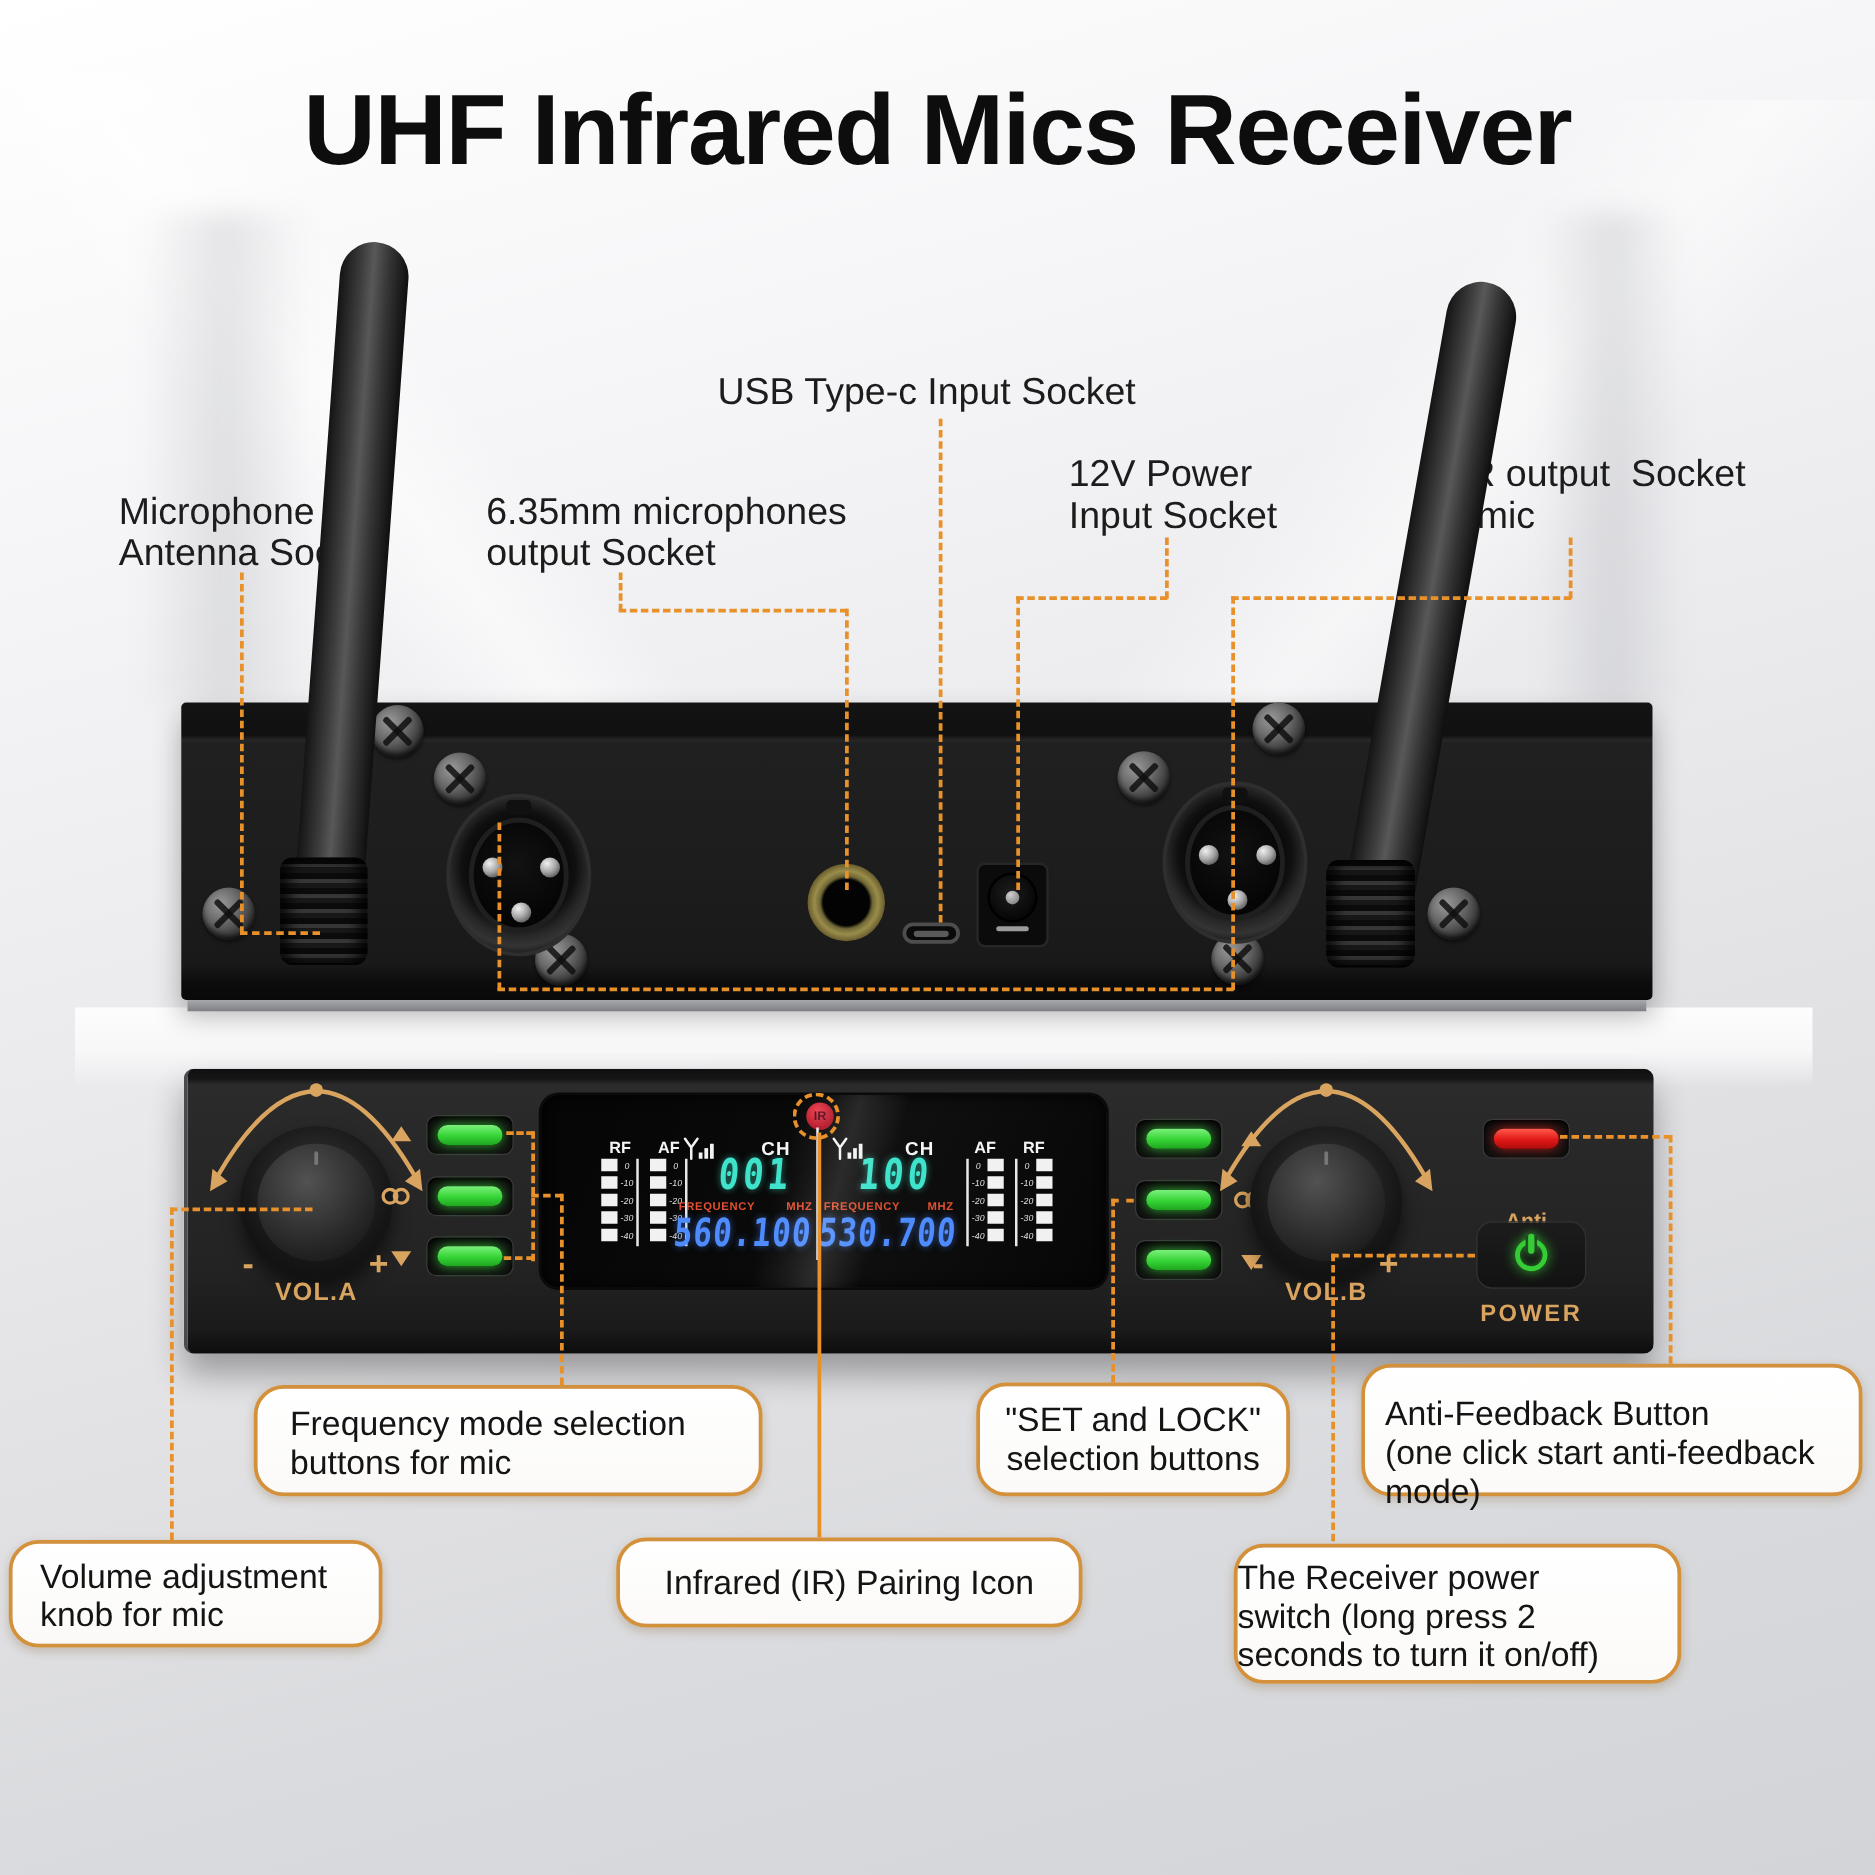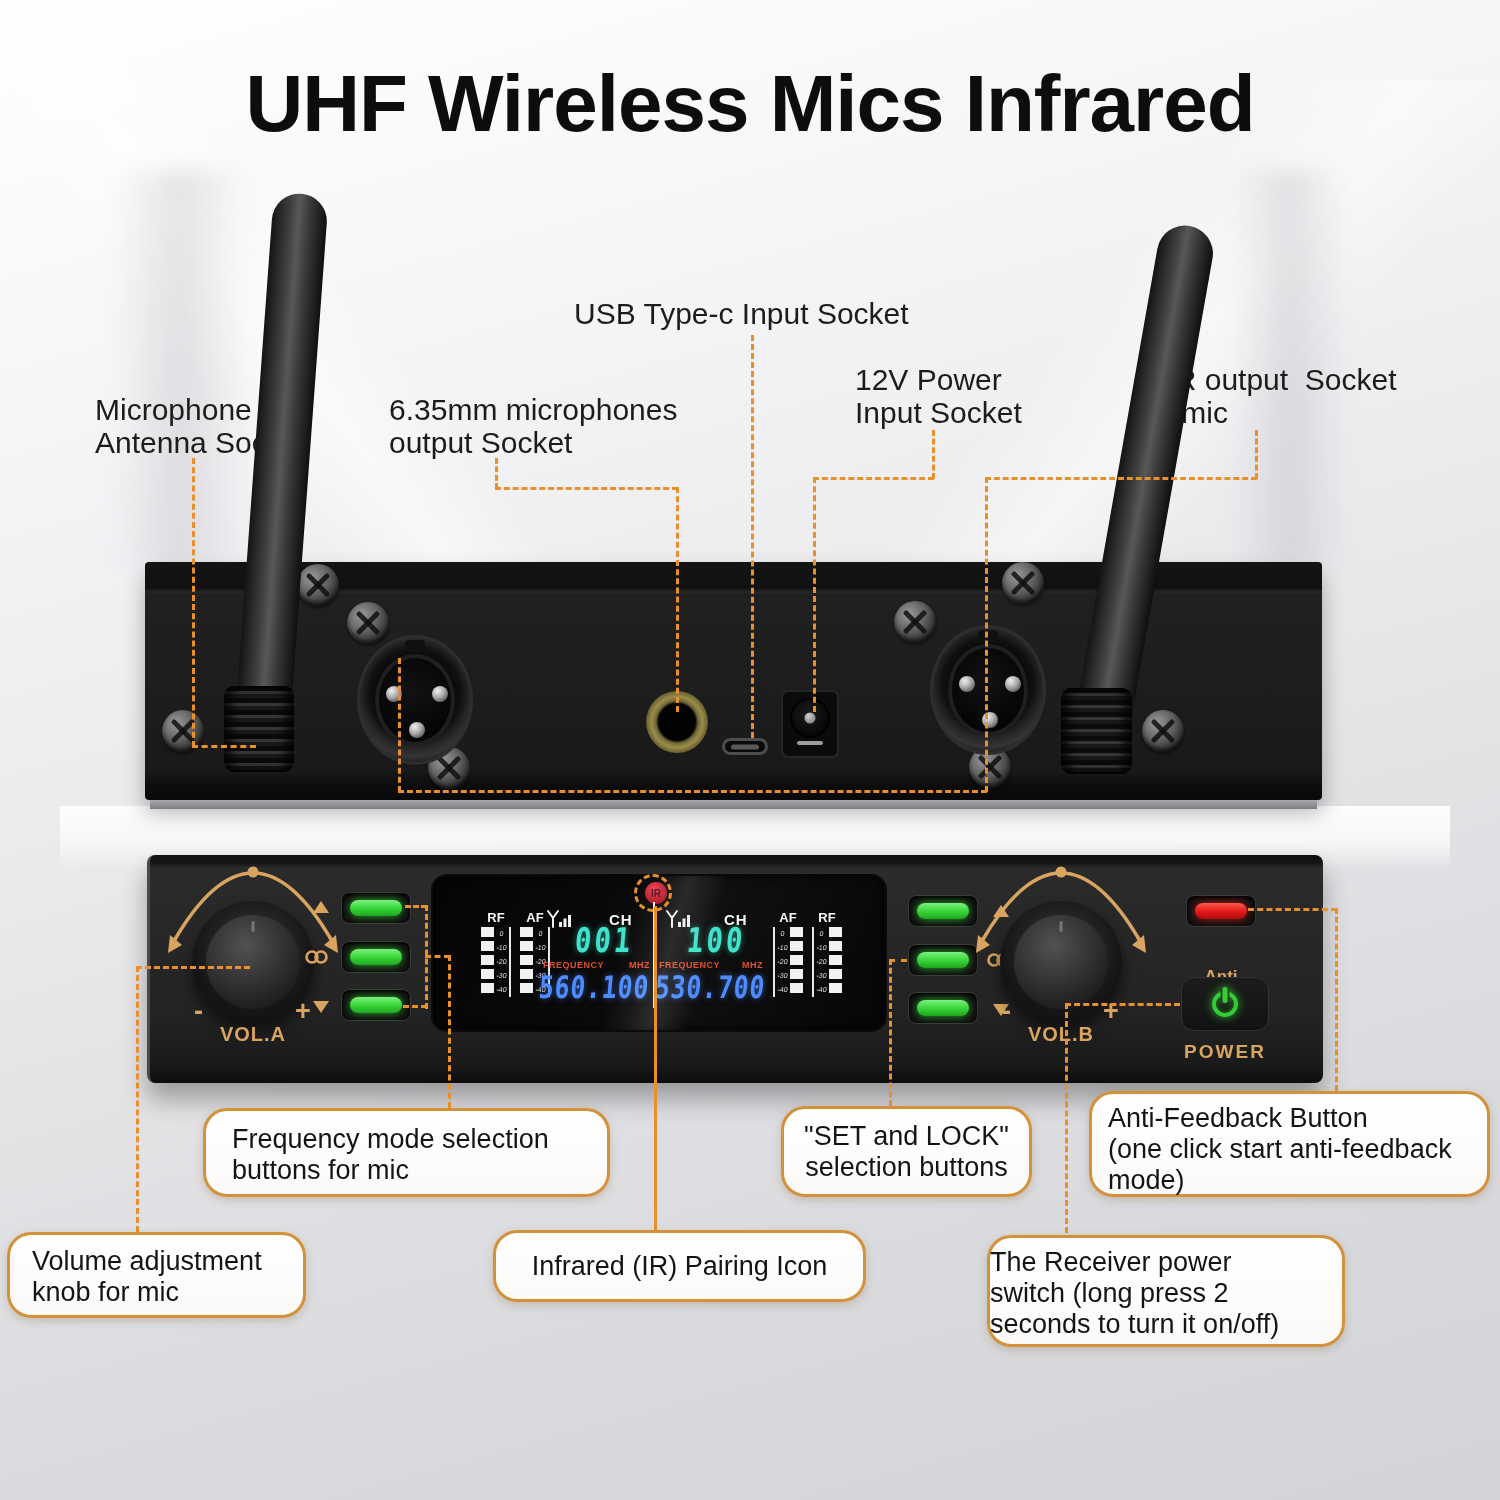--- a/index.html
+++ b/index.html
@@ -126,21 +126,21 @@
 </head>
 <body>
 
 <div id="stage">
 
   <div class="streak s1"></div>
   <div class="streak s2"></div>
   <div class="softcol" style="left:110px;top:170px;width:140px;height:395px;"></div>
   <div class="softcol" style="left:1230px;top:170px;width:120px;height:395px;"></div>
 
-  <h1 id="title">UHF Wireless Mics Infrared</h1>
+  <h1 id="title">UHF Infrared Mics Receiver</h1>
 
   <div class="toplabel" style="left:95px;top:393px;">Microphone
 Antenna Socket</div>
   <div class="toplabel" style="left:389px;top:393px;">6.35mm microphones
 output Socket</div>
   <div class="toplabel" style="left:574px;top:297px;">USB Type-c Input Socket</div>
   <div class="toplabel" style="left:855px;top:363px;">12V Power
 Input Socket</div>
   <div class="toplabel" style="left:1138px;top:363px;">XLR output  Socket
 for mic</div>
@@ -403,21 +403,21 @@
   <div class="ir-ring" style="left:634px;top:874px;"></div>
   <div class="dh" style="left:1065px;top:1003px;width:115px;"></div>
   <div class="dv" style="left:1065px;top:1003px;height:230px;"></div>
   <div class="dh" style="left:1248px;top:908px;width:89px;"></div>
   <div class="dv" style="left:1335px;top:908px;height:183px;"></div>
 
   <div class="cbox" style="left:203px;top:1108px;width:407px;height:89px;padding:13px 10px 10px 26px;">Frequency mode selection
 buttons for mic</div>
   <div class="cbox center" style="left:781px;top:1106px;width:251px;height:91px;padding:6px;">"SET and LOCK"
 selection buttons</div>
-  <div class="cbox" style="left:1089px;top:1091px;width:401px;height:106px;padding:9px 8px 8px 16px;">Anti-Feedback Button
+  <div class="cbox" style="left:1089px;top:1091px;width:401px;height:106px;padding:22px 8px 8px 16px;">Anti-Feedback Button
 (one click start anti-feedback
 mode)</div>
   <div class="cbox" style="left:7px;top:1232px;width:299px;height:86px;padding:11px 10px 2px 22px;">Volume adjustment
 knob for mic</div>
   <div class="cbox center" style="left:493px;top:1230px;width:373px;height:72px;padding:2px;">Infrared (IR) Pairing Icon</div>
   <div class="cbox" style="left:987px;top:1235px;width:358px;height:112px;padding:9px 8px 8px 0;">The Receiver power
 switch (long press 2
 seconds to turn it on/off)</div>
 
 </div>

